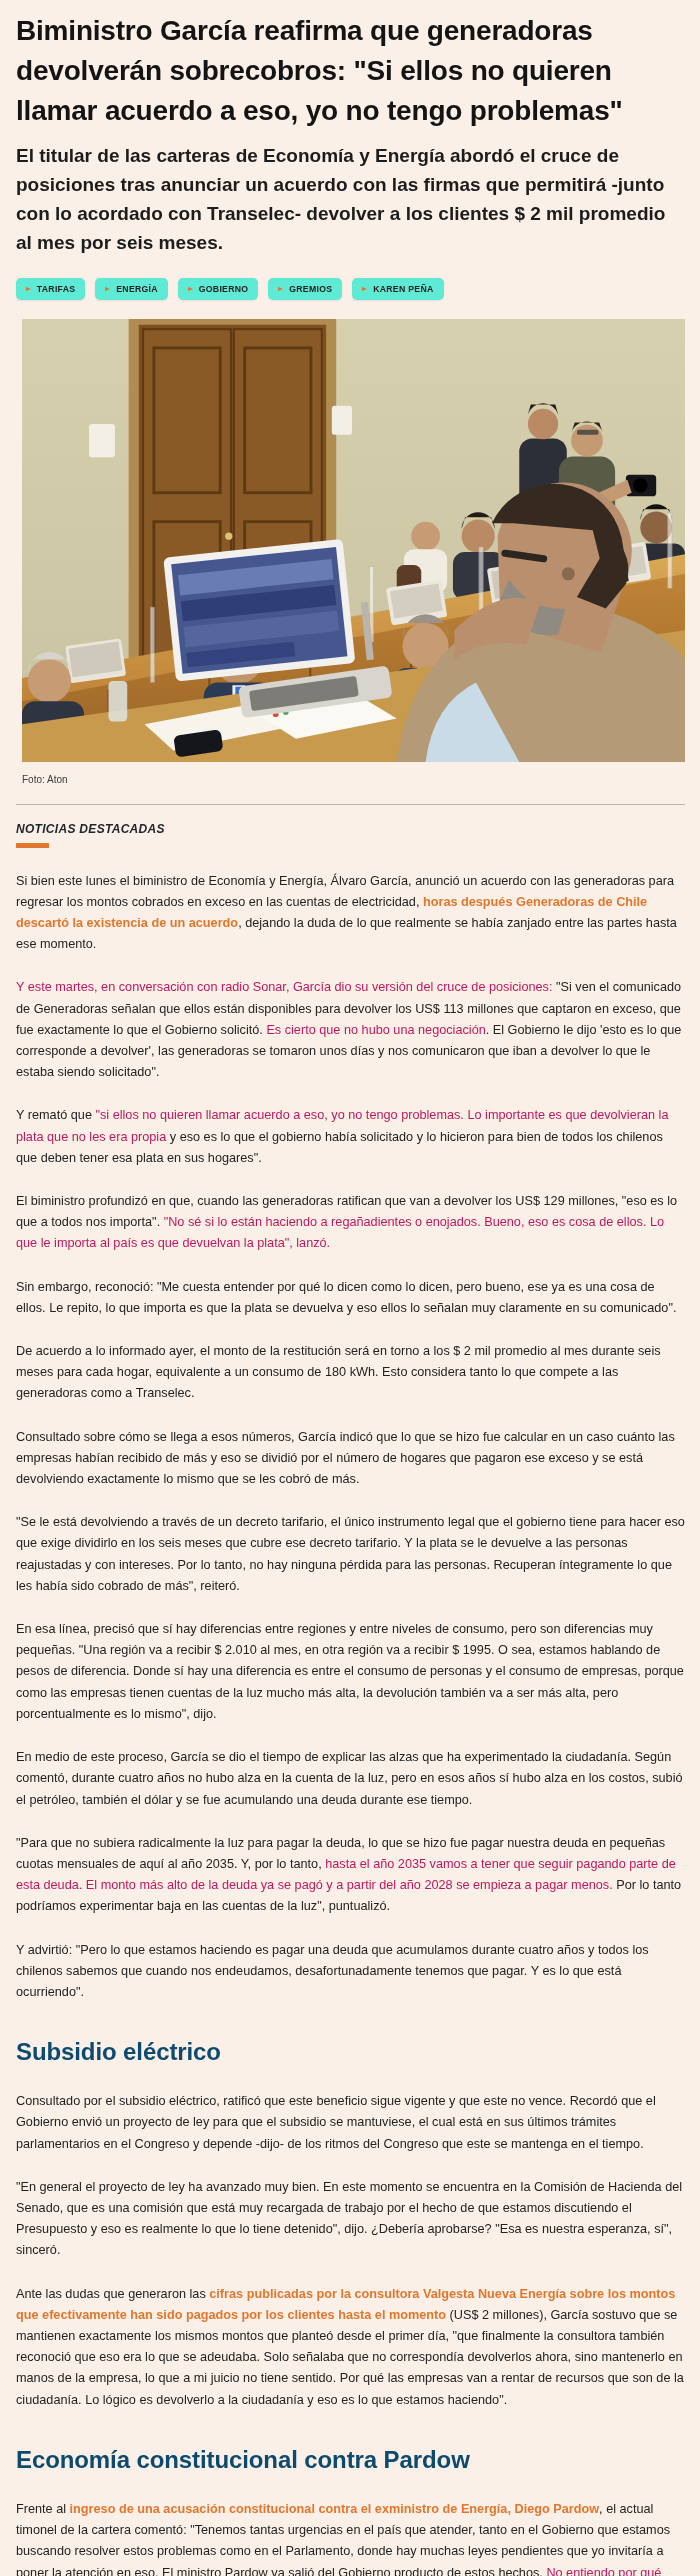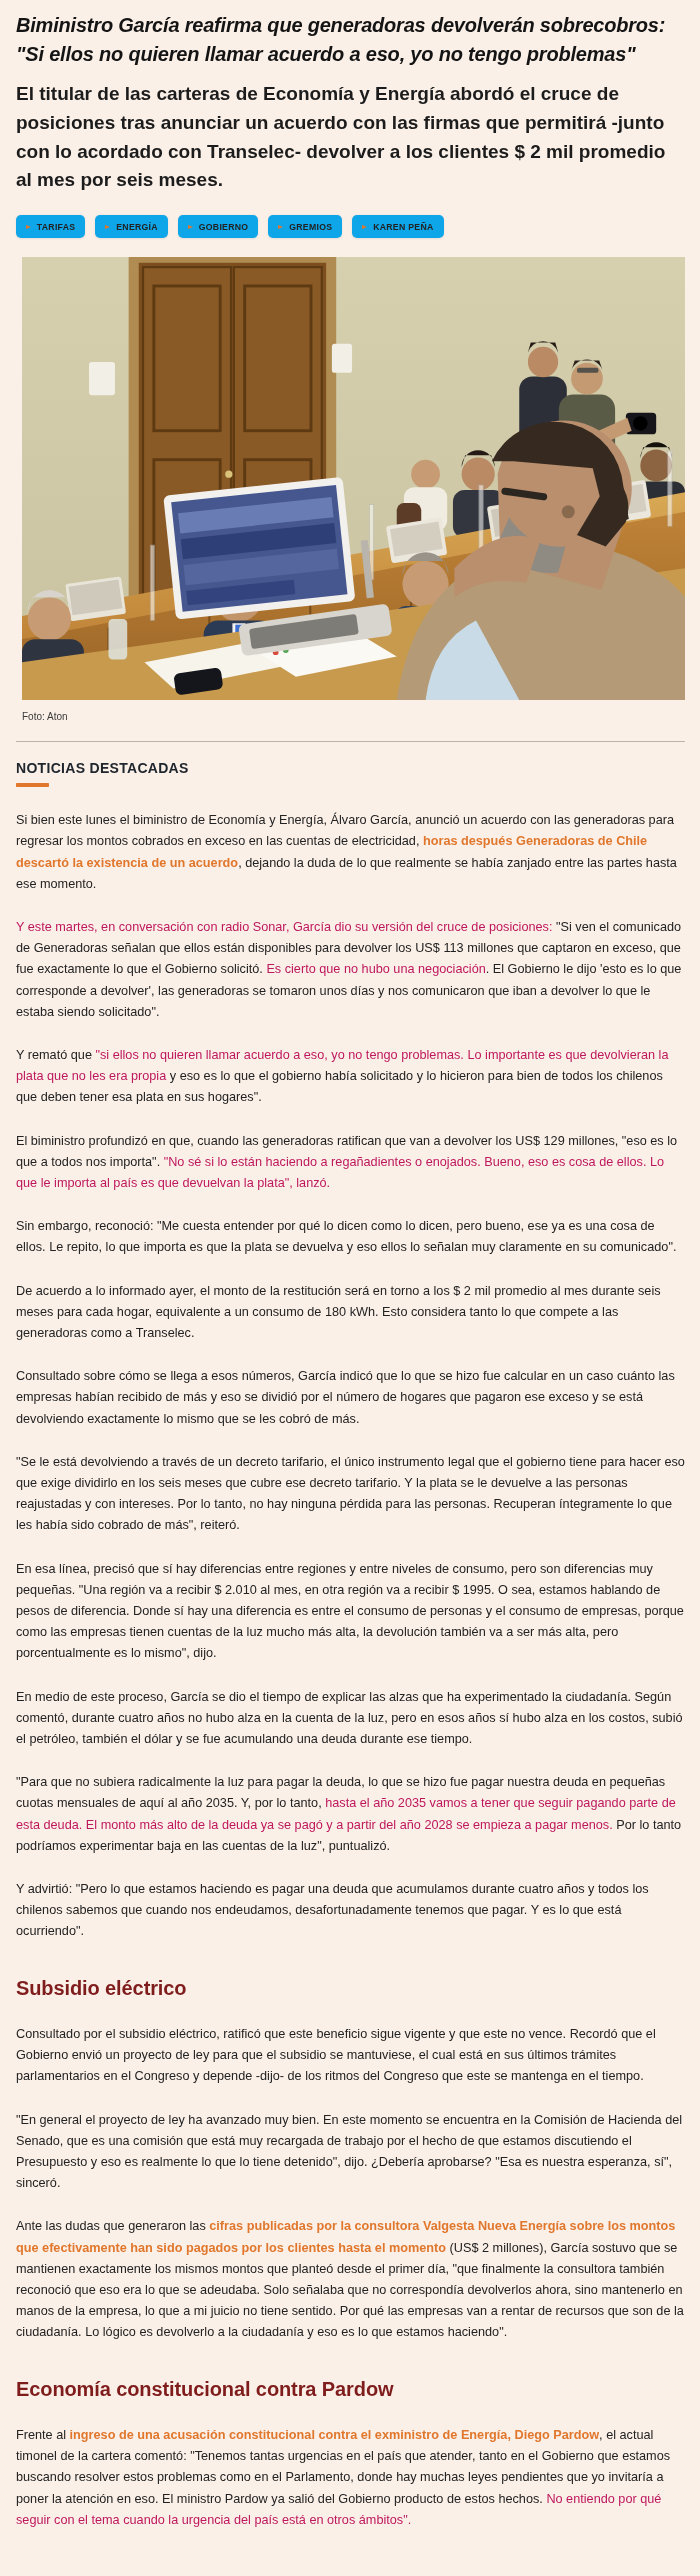--- a/index.html
+++ b/index.html
@@ -6,67 +6,67 @@
   body{
     width:701px;min-height:2576px;
     background:#fbf0e8;
     font-family:"Liberation Sans", sans-serif;
     color:#1d1d1b;
     -webkit-font-smoothing:antialiased;
   }
   .container{padding:7.2px 16px 51px;}
 
   h1.title{
-    font-size:20px;line-height:1.42;font-weight:800;
-    letter-spacing:-0.2px;color:#141414;margin:4.3px 0 11.6px;font-style:italic;
+    font-size:28px;line-height:1.42;font-weight:800;
+    letter-spacing:-0.2px;color:#141414;margin:4.3px 0 11.6px;
   }
   p.subtitle{
     font-size:19px;font-weight:700;line-height:1.52;
     color:#1c1c1c;margin:0 0 20px;
   }
 
   .byline-box{
     border:0.7px solid #cfc9c3;background:transparent;
     padding:10px 11.6px;font-size:11px;color:#222;
     display:flex;align-items:center;gap:10px;margin:0 0 17.4px;
   }
   .byline-box b{font-weight:800;}
   .byline-sep{border-left:1.4px dotted #8f8f8f;height:11.6px;width:0;}
 
   .tags{display:flex;gap:10px;margin:0 0 19px;}
   .tag{
-    background:#0ea5e9;border-radius:5px;padding:6.5px 10px 5.8px;
+    background:#5eead4;border-radius:5px;padding:6.5px 10px 5.8px;
     font-size:8.7px;font-weight:800;letter-spacing:0.3px;color:#222;
     text-transform:uppercase;text-decoration:none;
     box-shadow:0 0.7px 2.2px rgba(0,0,0,0.08);
     display:flex;align-items:center;gap:5.8px;
   }
   .tri{
     width:0;height:0;display:inline-block;
     border-left:5px solid #e0772c;
     border-top:2.9px solid transparent;border-bottom:2.9px solid transparent;
   }
 
   figure.hero{margin:0;padding-left:6px;}
   figure.hero svg{display:block;width:100%;height:443px;}
   figcaption{font-size:10px;color:#3a3a3a;margin:11.6px 0 0;}
 
   hr.divider{border:none;border-top:0.7px solid #b9b3ae;margin:19px 0 17.4px;}
 
   .section-label{
-    font-size:14px;font-weight:800;letter-spacing:0.3px;
-    color:#20262e;text-transform:uppercase;
+    font-size:12px;font-weight:800;letter-spacing:0.3px;
+    color:#20262e;text-transform:uppercase;font-style:italic;
   }
   .section-bar{display:block;width:33px;height:4.3px;background:#e0772c;margin-top:7.2px;border-radius:0.7px;}
 
   #article-body{margin-top:23px;font-size:12.7px;line-height:1.67;color:#222;}
   #article-body p.art{margin:0 0 22px;}
   #article-body b{font-weight:400;color:#be185d;}
   a.inline-link{color:#e0772c;font-weight:700;text-decoration:none;}
-  h2.art-h2{color:#7f1d1d;font-size:20px;font-weight:800;margin:29px 0 19px;letter-spacing:-0.1px;}
+  h2.art-h2{color:#0c4a6e;font-size:24px;font-weight:800;margin:29px 0 19px;letter-spacing:-0.1px;}
 </style>
 </head>
 <body>
 
 <main class="container">
 
   <h1 class="title">Biministro García reafirma que generadoras devolverán sobrecobros: "Si ellos no quieren llamar acuerdo a eso, yo no tengo problemas"</h1>
 
   <p class="subtitle">El titular de las carteras de Economía y Energía abordó el cruce de posiciones tras anunciar un acuerdo con las firmas que permitirá -junto con lo acordado con Transelec- devolver a los clientes $ 2 mil promedio al mes por seis meses.</p>
 

